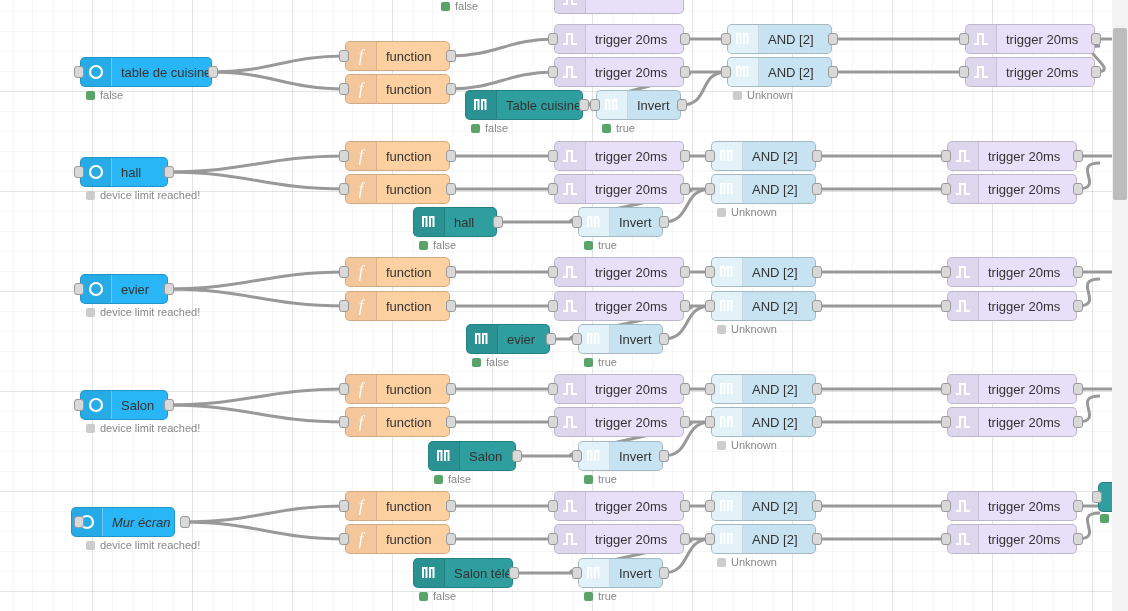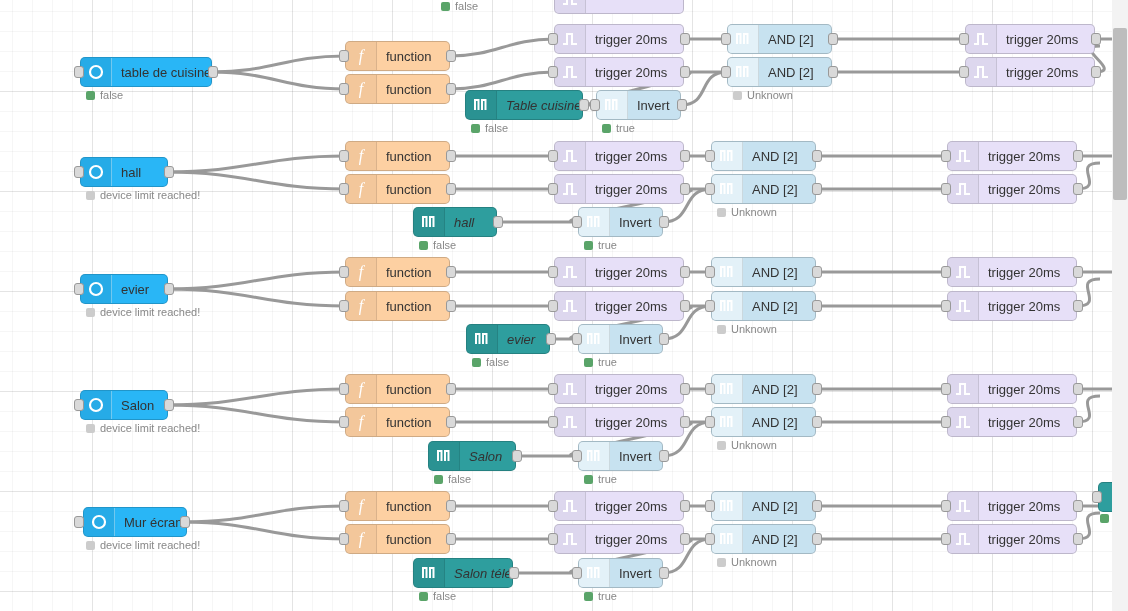--- a/index.html
+++ b/index.html
@@ -38,21 +38,21 @@
     background:rgba(0,0,0,0.05);
   }
   .node .lbl{padding:0 9px;white-space:nowrap;overflow:hidden;}
 
   .n-device{background:#29b6f6;}
   .n-device .ico{background:rgba(0,0,0,0.06);border-right-color:rgba(255,255,255,0.35);}
   .n-func{background:#fdd0a2;}
   .n-func .ico{background:rgba(0,0,0,0.04);}
   .n-trigger{background:#e7e0f8;}
   .n-trigger .ico{background:rgba(0,0,0,0.04);}
-  .n-logicdark{background:#2e9e9e;font-style:italic;}
+  .n-logicdark{background:#2e9e9e;}
   .n-logicdark .ico{background:rgba(0,0,0,0.07);}
   .n-logiclight{background:#c7e2f0;}
   .n-logiclight .ico{background:rgba(255,255,255,0.5);}
 
   .port{
     position:absolute;width:10px;height:12px;
     background:#d9d9d9;border:1px solid #999999;border-radius:3px;
     box-sizing:border-box;
   }
 
@@ -688,21 +688,21 @@
           </svg>
         </span>
         <span class="lbl">Invert</span>
       </div>
       <div class="port" style="left: 572px; top: 450px;"></div>
       <div class="port" style="left: 659px; top: 450px;"></div>
       <div class="status" style="left: 584px; top: 473px;">
         <span class="dot dot-green"></span>
         <span>true</span>
       </div>
-      <div class="node n-device" style="left: 83px; top: 507px; width: 104px;">
+      <div class="node n-device" style="left: 71px; top: 507px; width: 104px; font-style: italic;">
         <span class="ico">
           <svg class="svg-ico" width="18" height="18" viewBox="0 0 18 18">
             <circle cx="9" cy="9" r="6" fill="none" stroke="#ffffff" stroke-width="2.2"></circle>
           </svg>
         </span>
         <span class="lbl">Mur écran</span>
       </div>
       <div class="port" style="left: 74px; top: 516px;"></div>
       <div class="port" style="left: 180px; top: 516px;"></div>
       <div class="status" style="left: 86px; top: 539px;">

